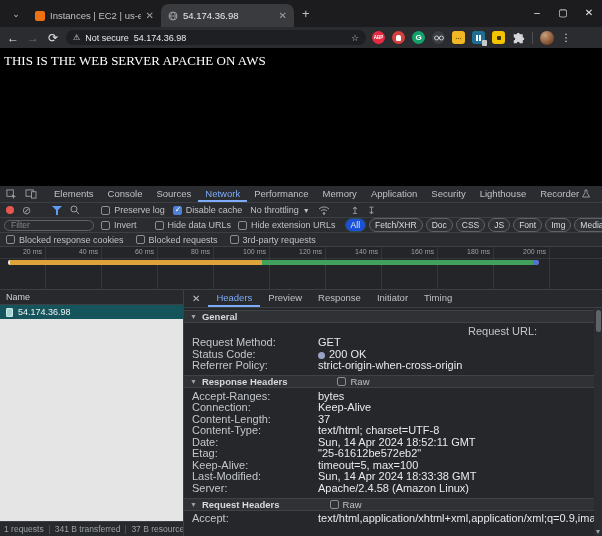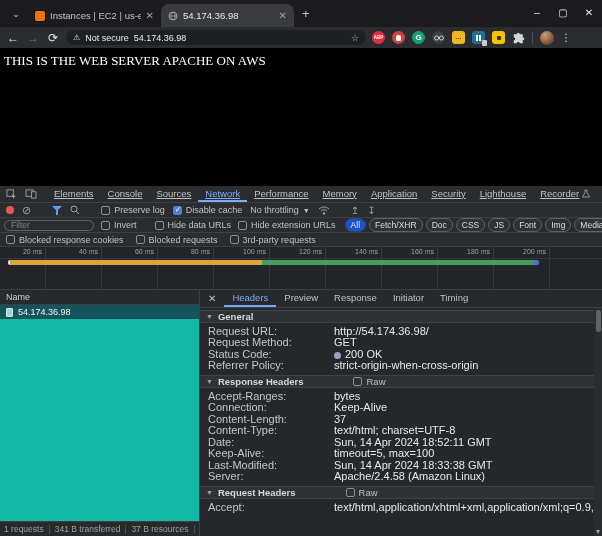--- a/index.html
+++ b/index.html
@@ -48,21 +48,21 @@
 
   
   .page { position:absolute; top:48px; left:0; width:602px; height:138px; background:#000; color:#fff; font-family:"Liberation Serif", serif; font-size:13px; padding:5px 4px; }
 
   
   .devtools { position:absolute; top:186px; left:0; width:602px; height:350px; background:#242528; display:flex; flex-direction:column; color:#bdc1c6; }
   .dt-tabbar { height:17px; flex:none; background:#2b2c2f; border-bottom:1px solid #3c3f43; display:flex; align-items:stretch; font-size:9.5px; }
   .dt-lefticons { display:flex; align-items:center; gap:8px; padding:0 6px; }
   .dt-lefticons svg { display:block; }
   .dt-sep { width:1px; background:#4a4d51; margin:3px 2px; }
-  .dt-tab { display:flex; align-items:center; padding:0 7px; color:#bdc1c6; border-bottom:2px solid transparent; white-space:nowrap;text-decoration:underline; }
+  .dt-tab { display:flex; align-items:center; padding:0 7px; color:#bdc1c6; border-bottom:2px solid transparent; white-space:nowrap; }
   .dt-tab.active { color:#7cacf8; border-bottom-color:#7cacf8; }
   .dt-tab .flask { margin-left:3px; }
   .dt-more { display:flex; align-items:center; padding:0 5px; }
 
   .dt-nettools { height:15px; flex:none; background:#2b2c2f; border-bottom:1px solid #3c3f43; display:flex; align-items:center; gap:8px; padding:0 6px; font-size:9px; }
   .rec { width:8px; height:8px; border-radius:50%; background:#e8574f; flex:none; }
   .clear { color:#9aa0a6; font-size:11px; line-height:8px; }
   .funnel { display:block; }
   .mag { display:block; }
   .ctl { display:flex; align-items:center; gap:4px; white-space:nowrap; }
@@ -85,21 +85,21 @@
   .tl-tick { position:absolute; left:0; top:0; bottom:0; border-right:1px solid #35373a; text-align:right; pointer-events:none; }
   .tl-tick span { display:block; font-size:7px; color:#9aa0a6; padding:1px 3px 0 0; white-space:nowrap; }
   .tl-ruler-line { position:absolute; left:0; right:0; top:11px; height:1px; background:#35373a; }
   .tl-bar { position:absolute; top:13px; left:8px; height:5px; display:flex; border-radius:2px; overflow:hidden; }
   .tl-start { width:2px; background:#e9edf2; }
   .tl-yellow { width:252px; background:#dfa33c; }
   .tl-green { width:271px; background:#41a15c; }
   .tl-blue { width:6px; background:#5472d3; }
 
   .dt-main { flex:1; display:flex; min-height:0; }
-  .reqpane { width:200px; flex:none; position:relative; background:#14b8a6; border-right:1px solid #3c3f43; display:flex; flex-direction:column; }
+  .reqpane { width:184px; flex:none; position:relative; background:#e5e5e5; border-right:1px solid #3c3f43; display:flex; flex-direction:column; }
   .req-header { height:15px; flex:none; border-bottom:1px solid #3c3f43; font-size:9px; color:#cdd0d4; display:flex; align-items:center; padding:0 6px; background:#28292c; }
   .req-row { height:14px; flex:none; display:flex; align-items:center; gap:5px; padding:0 6px; font-size:9px; }
   .req-row.selected { background:#16545c; color:#eef3f4; }
   .doc-ico { width:7px; height:9px; background:#9fd6d2; border:1px solid #cde9e7; border-radius:1px; flex:none; }
   .req-filler { flex:1; }
   .req-footer { height:15px; flex:none; border-top:1px solid #3c3f43; background:#28292c; display:flex; align-items:center; font-size:8.5px; color:#9aa0a6; padding:0 4px; overflow:hidden; white-space:nowrap; }
   .req-footer .sep { width:1px; height:9px; background:#4a4d51; margin:0 5px; flex:none; }
 
   .detpane { flex:1; display:flex; flex-direction:column; min-width:0; background:#26272a; position:relative; }
   .det-tabs { height:18px; flex:none; display:flex; align-items:stretch; border-bottom:1px solid #3c3f43; font-size:9.5px; background:#28292c; }
@@ -378,21 +378,20 @@
         <div class="det-content">
 
           <div class="sec-head gen">
             <span class="tri">▼</span>
             <span>General</span>
 
           </div>
           <div class="kv-group">
             <div class="kv">
                 <span class="k">Request URL:</span>
-                <span class="v">http://54.174.36.98/</span>
               </div>
             <div class="kv">
                 <span class="k">Request Method:</span>
                 <span class="v">GET</span>
               </div>
             <div class="kv">
                 <span class="k">Status Code:</span>
                 <span class="v"><span class="statusdot"></span><span>200 OK</span></span>
               </div>
             <div class="kv">
@@ -425,20 +424,24 @@
               </div>
             <div class="kv">
                 <span class="k">Content-Type:</span>
                 <span class="v">text/html; charset=UTF-8</span>
               </div>
             <div class="kv">
                 <span class="k">Date:</span>
                 <span class="v">Sun, 14 Apr 2024 18:52:11 GMT</span>
               </div>
             <div class="kv">
+                <span class="k">Etag:</span>
+                <span class="v">"25-61612be572eb2"</span>
+              </div>
+            <div class="kv">
                 <span class="k">Keep-Alive:</span>
                 <span class="v">timeout=5, max=100</span>
               </div>
             <div class="kv">
                 <span class="k">Last-Modified:</span>
                 <span class="v">Sun, 14 Apr 2024 18:33:38 GMT</span>
               </div>
             <div class="kv">
                 <span class="k">Server:</span>
                 <span class="v">Apache/2.4.58 (Amazon Linux)</span>

